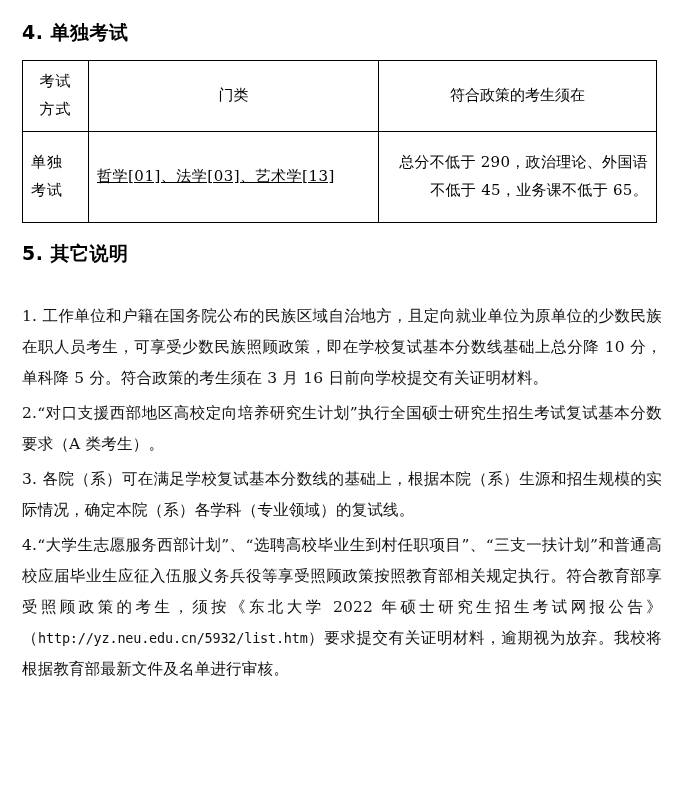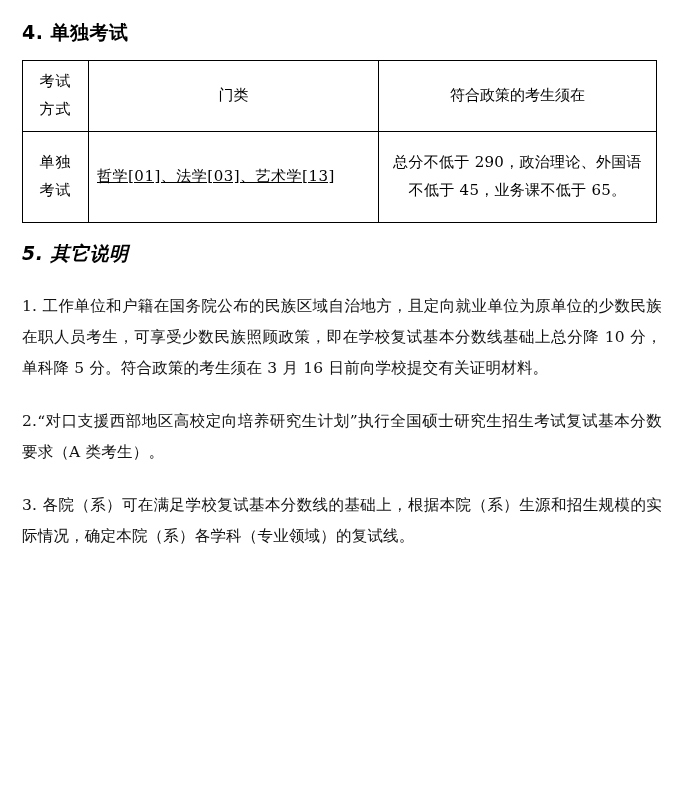--- a/index.html
+++ b/index.html
@@ -22,22 +22,21 @@
   h2.section-heading {
     font-family: "DejaVu Sans", "Liberation Sans", sans-serif;
     font-size: 19px;
     font-weight: bold;
     letter-spacing: 0.5px;
     margin: 6px 0 14px 4px;
     color: #000;
   }
   h2.section-heading.second {
     margin-top: 18px;
-    margin-bottom: 24px;
-    font-style: italic;
+    margin-bottom: 34px;
   }
   table.exam-table {
     border-collapse: collapse;
     width: 634px;
     margin: 0 0 12px 4px;
     table-layout: fixed;
   }
   table.exam-table th,
   table.exam-table td {
     border: 1px solid #000;
@@ -52,48 +51,48 @@
     height: 58px;
   }
   .col-mode { width: 66px; }
   .col-cat  { width: 290px; }
   .col-req  { width: 278px; }
   th.mode-head {
     line-height: 1.55;
     letter-spacing: 1px;
   }
   td.mode-cell {
-    text-align: center;
+    text-align: left;
     line-height: 1.55;
     letter-spacing: 1px;
     vertical-align: middle;
     height: 78px;
   }
   td.cat-cell {
     text-align: left;
     vertical-align: middle;
     letter-spacing: 0.5px;
     text-decoration: underline;
   }
   td.req-cell {
-    text-align: center;
+    text-align: right;
     vertical-align: middle;
     line-height: 1.9;
     letter-spacing: 0.3px;
   }
   .para {
     font-size: 15.5px;
     line-height: 2.0;
     margin: 0 0 2px 4px;
     text-align: justify;
     text-justify: inter-ideograph;
     letter-spacing: 0.2px;
     color: #111;
   }
-  .para + .para { margin-top: 22px; }
+  .para + .para { margin-top: 4px; }
   .mono {
     font-family: "DejaVu Sans Mono", "Liberation Mono", monospace;
     font-size: 13.5px;
     letter-spacing: -0.2px;
   }
   a.doc-link {
     color: inherit;
     text-decoration: none;
   }
 </style>
@@ -134,15 +133,16 @@
       </tr>
     </tbody>
   </table>
 
   <h2 class="section-heading second">5. 其它说明</h2>
 
   <p class="para">1. 工作单位和户籍在国务院公布的民族区域自治地方，且定向就业单位为原单位的少数民族在职人员考生，可享受少数民族照顾政策，即在学校复试基本分数线基础上总分降 10 分，单科降 5 分。符合政策的考生须在 3 月 16 日前向学校提交有关证明材料。</p>
   <p class="para">2.“对口支援西部地区高校定向培养研究生计划”执行全国硕士研究生招生考试复试基本分数要求（A 类考生）。</p>
   <p class="para">3. 各院（系）可在满足学校复试基本分数线的基础上，根据本院（系）生源和招生规模的实际情况，确定本院（系）各学科（专业领域）的复试线。</p>
 
+  <p class="para"><span>4.“大学生志愿服务西部计划”、“选聘高校毕业生到村任职项目”、“三支一扶计划”和普通高校应届毕业生应征入伍服义务兵役等享受照顾政策按照教育部相关规定执行。符合教育部享受照顾政策的考生，须按《东北大学 2022 年硕士研究生招生考试网报公告》（</span><a class="doc-link mono" href="#">http://yz.neu.edu.cn/5932/list.htm</a><span>）要求提交有关证明材料，逾期视为放弃。我校将根据教育部最新文件及名单进行审核。</span></p>
 
 
 </div>
 
 </body></html>

